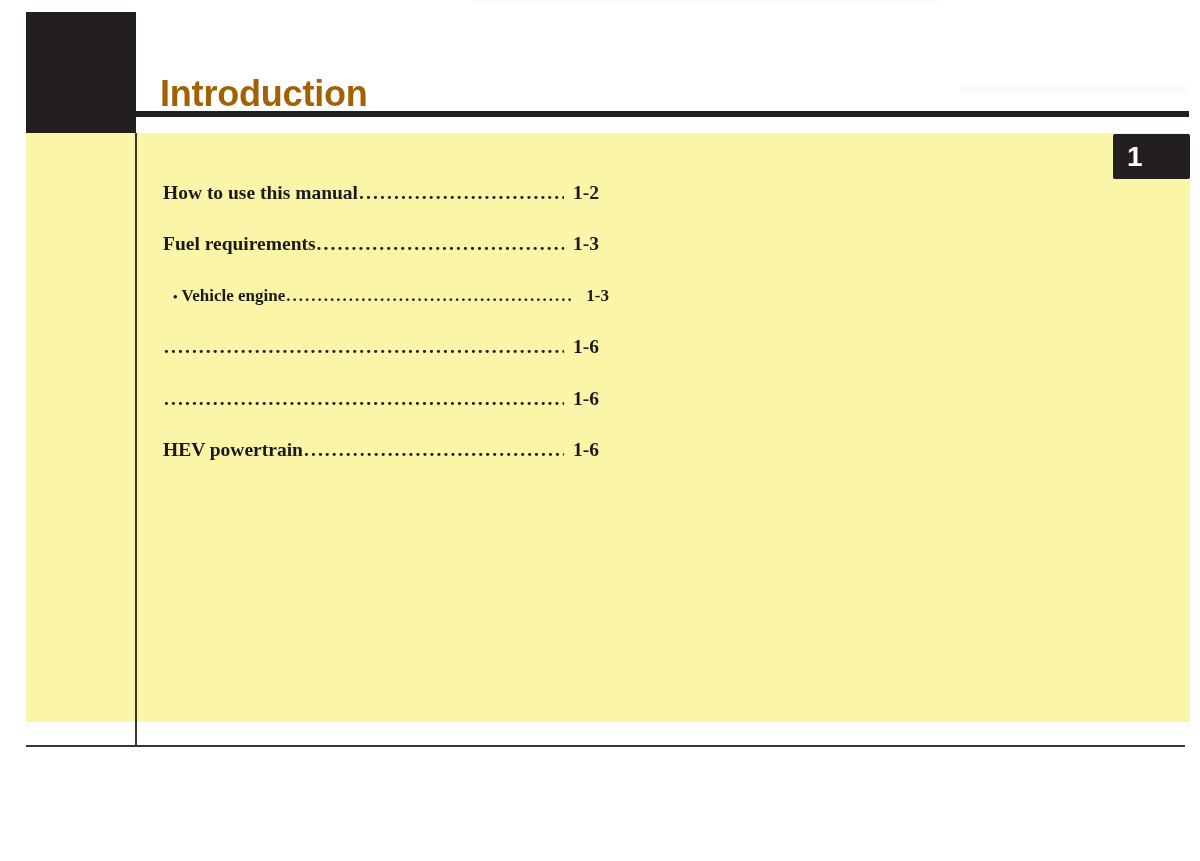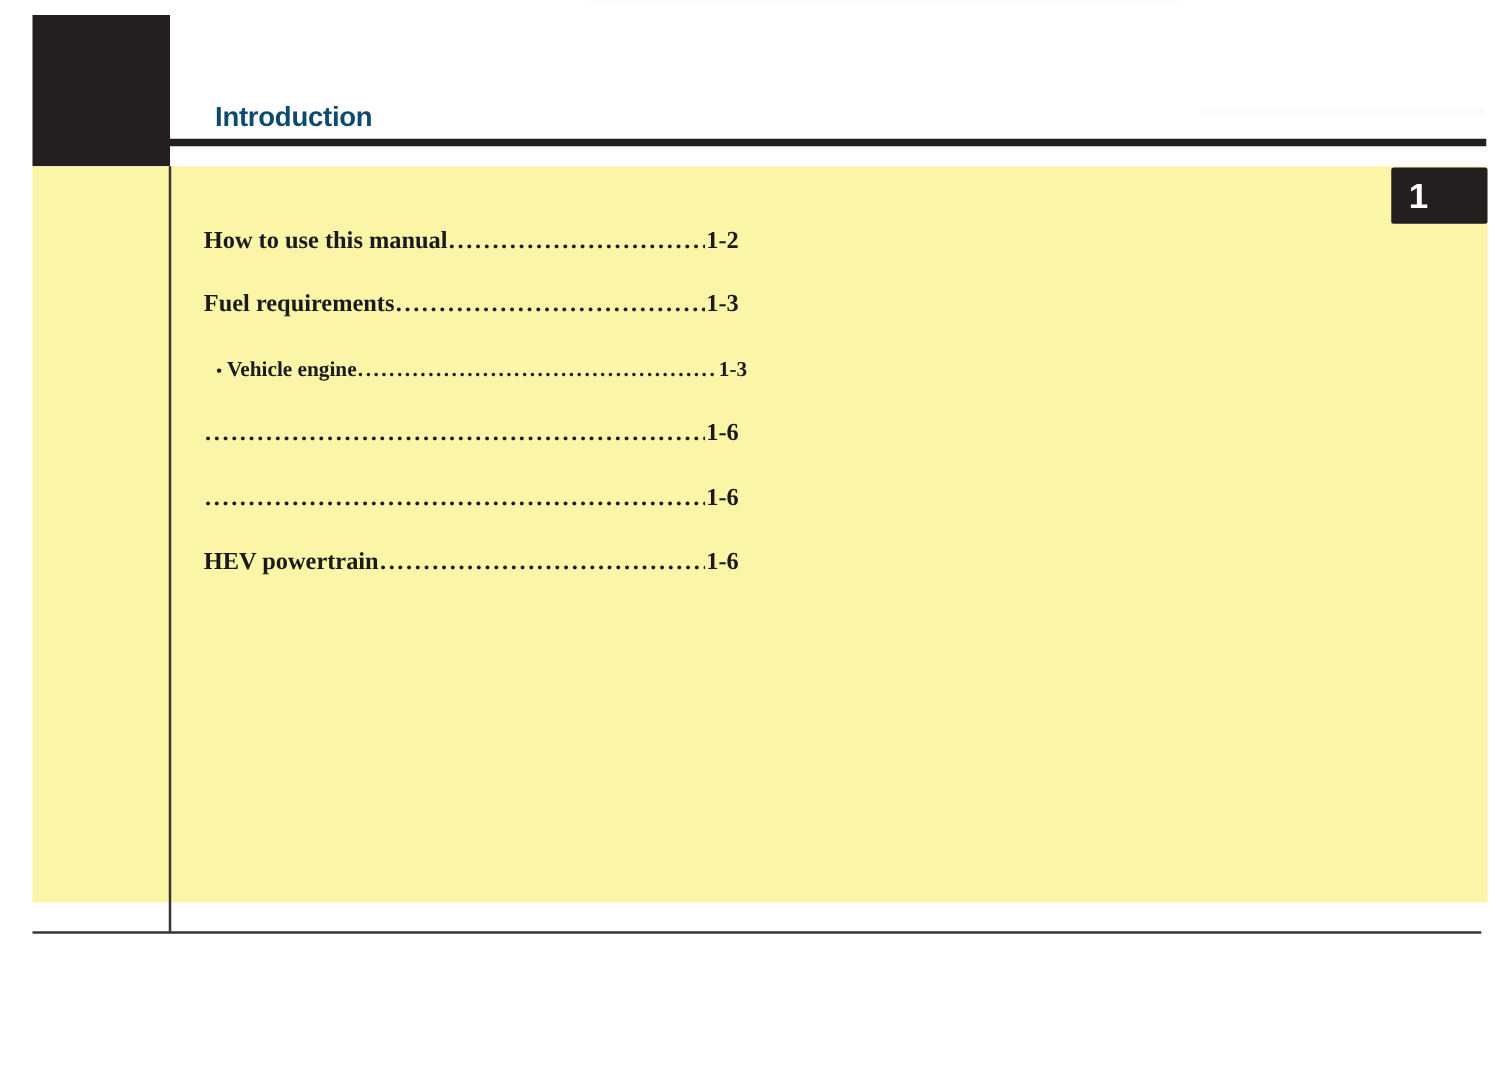--- a/index.html
+++ b/index.html
@@ -43,26 +43,25 @@
     background: #231f20;
   }
 
   
   .page-title {
     position: absolute;
     left: 160px;
     top: 76px;
     font-family: "Liberation Sans", sans-serif;
     font-weight: bold;
-    font-size: 22px;
+    font-size: 36px;
     line-height: 36px;
     letter-spacing: -0.2px;
-    color: #0c4a6e;
+    color: #a16207;
     white-space: nowrap;
-    margin-left: 12px;
   }
 
   
   .title-rule {
     position: absolute;
     left: 136px;
     top: 111px;
     width: 1053px;
     height: 6px;
     background: #231f20;
@@ -159,21 +158,21 @@
     margin: 0 1px;
     color: #1a1a1a;
     letter-spacing: 2.1px;
     font-weight: bold;
   }
   .toc-entry.level-2 .toc-leader {
     letter-spacing: 2.0px;
   }
   .toc-page {
     flex: 0 0 auto;
-    text-align: left;
+    text-align: right;
     min-width: 34px;
   }
 </style>
 </head>
 <body>
 
 <div class="scan-artifact-top"></div>
 <div class="scan-artifact-mid"></div>
 
 <div class="corner-block"></div>

